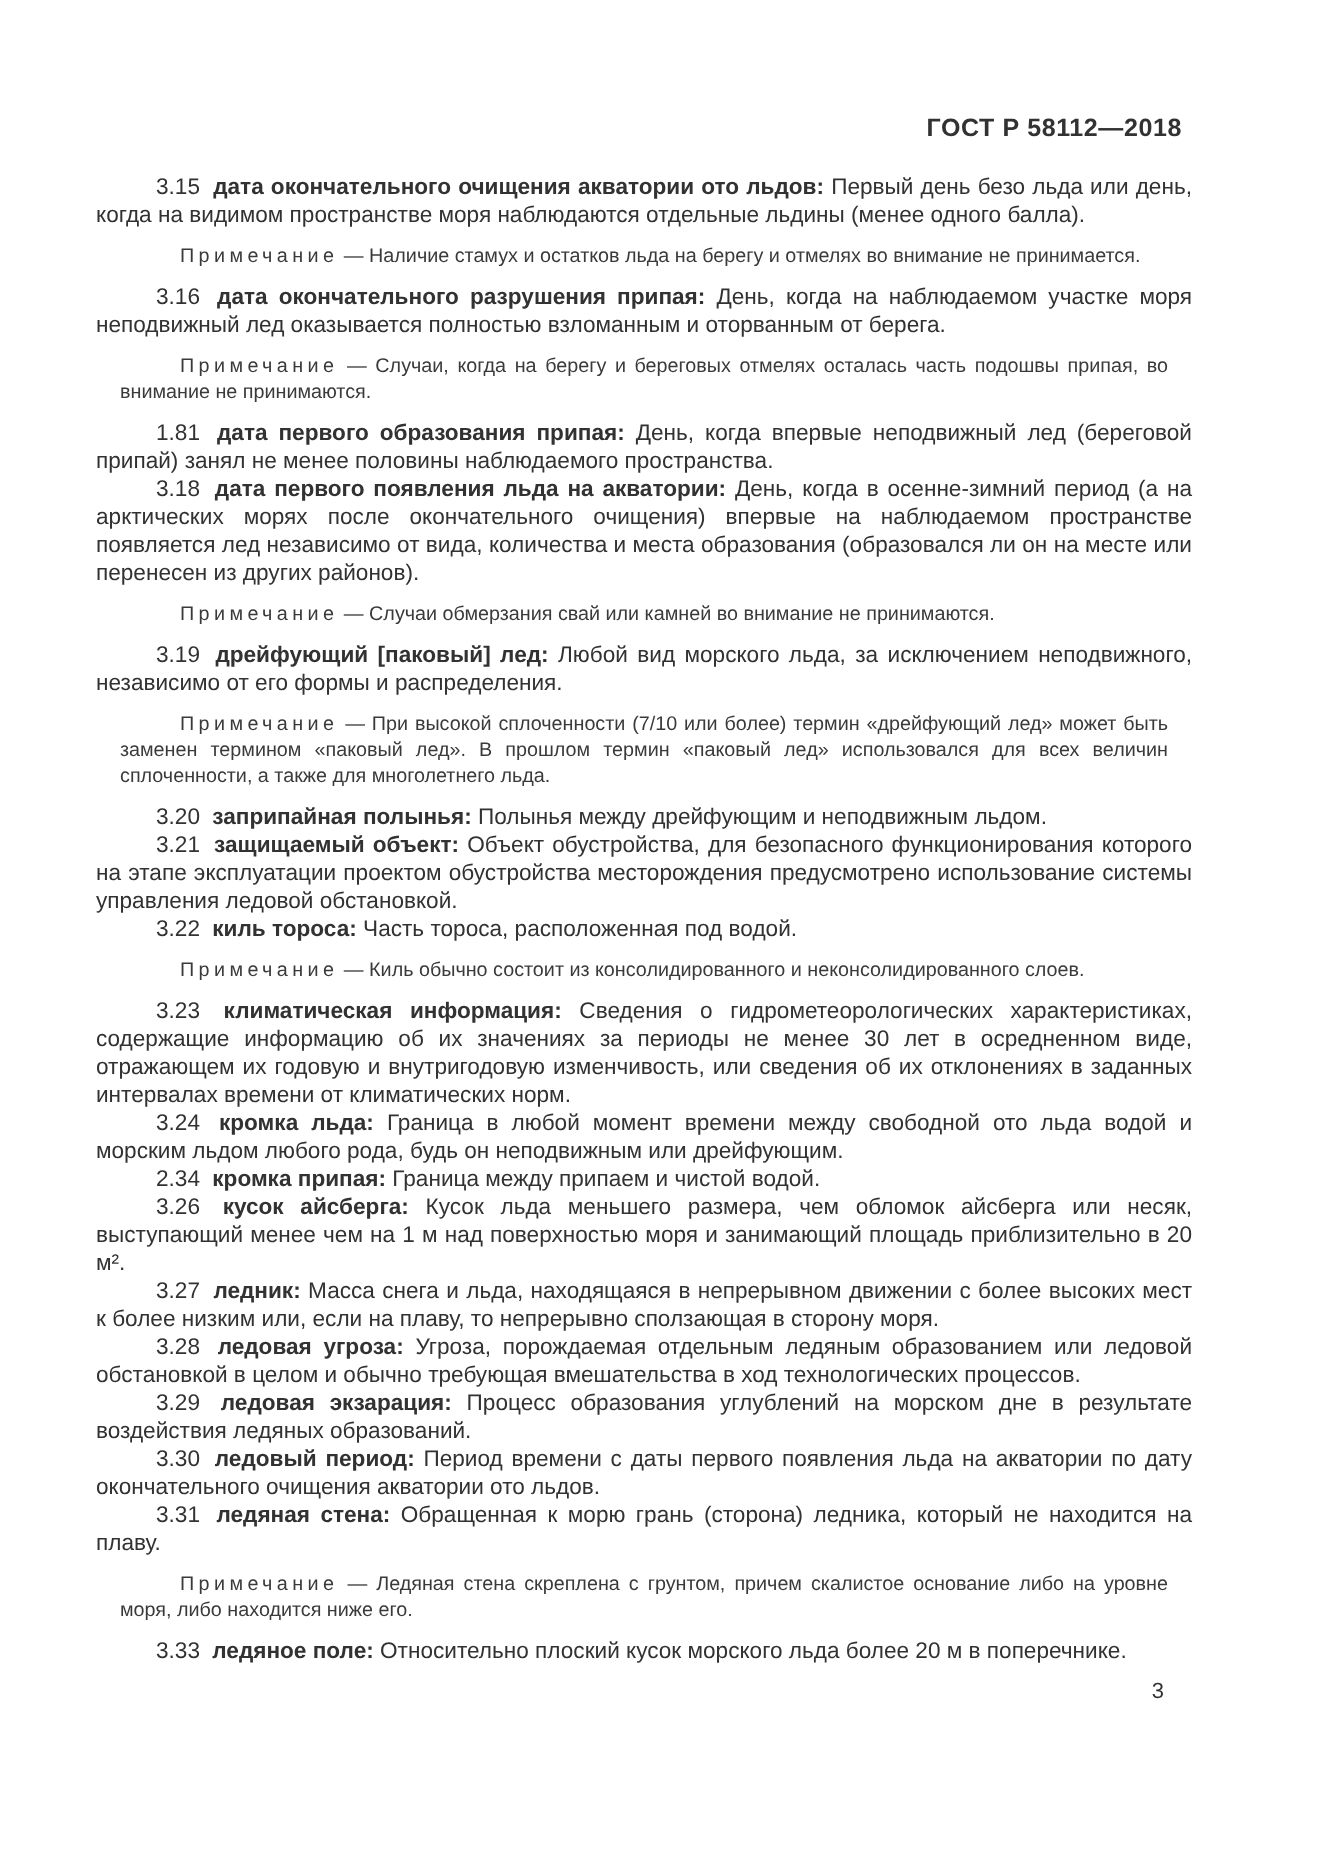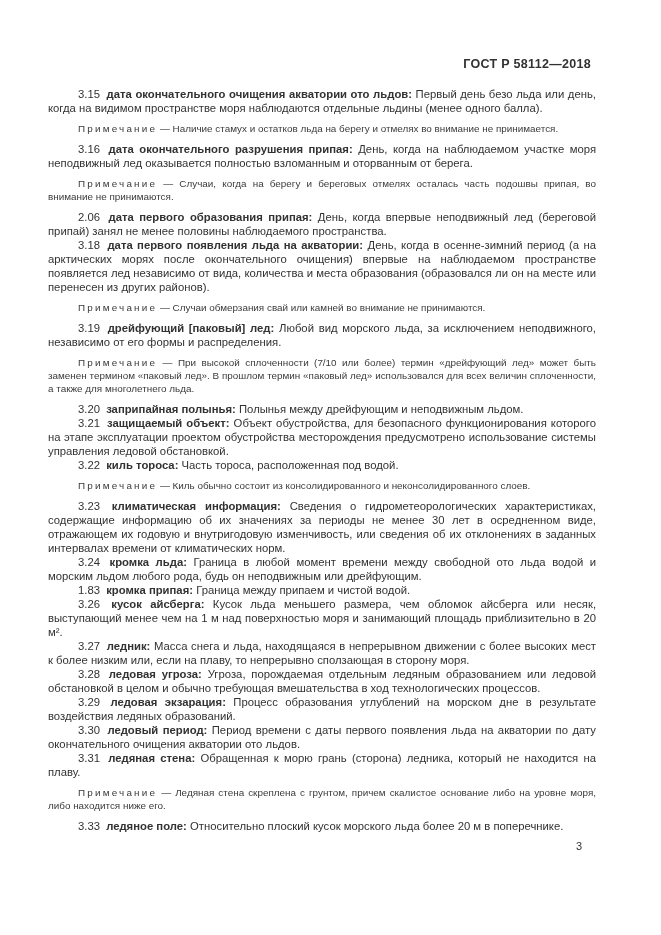--- a/index.html
+++ b/index.html
@@ -19,51 +19,51 @@
   }
   .doc-body {
     position:absolute; top:87px; left:48px; width:548px;
     font-size:11.3px; line-height:14px; text-align:justify;
   }
   p.para { margin:0; text-indent:30px; }
   p.term .term-label { font-weight:bold; }
   .num { margin-right:3px; }
   p.note {
     font-size:9.9px; line-height:13px;
-    margin:7px 0; color:#3a3a3a;
+    margin:7px 12px; color:#3a3a3a;
   }
   .note-label { letter-spacing:2.2px; }
   .page-footer {
     position:absolute; top:840px; left:43px; width:548px;
     text-align:right; font-size:11px;
     padding-right:9px; box-sizing:border-box;
   }
 </style>
 </head>
 <body>
 
 <div class="page">
   <div class="running-header">ГОСТ Р 58112—2018</div>
   <div class="doc-body" id="doc-body">
       <p class="para term"><span class="num">3.15</span> <span class="term-label">дата окончательного очищения акватории ото льдов:</span> <span class="term-text">Первый день безо льда или день, когда на видимом пространстве моря наблюдаются отдельные льдины (менее одного балла).</span></p>
       <p class="para note"><span class="note-label">Примечание</span> <span class="note-dash">—</span> <span class="note-text">Наличие стамух и остатков льда на берегу и отмелях во внимание не принимается.</span></p>
       <p class="para term"><span class="num">3.16</span> <span class="term-label">дата окончательного разрушения припая:</span> <span class="term-text">День, когда на наблюдаемом участке моря неподвижный лед оказывается полностью взломанным и оторванным от берега.</span></p>
       <p class="para note"><span class="note-label">Примечание</span> <span class="note-dash">—</span> <span class="note-text">Случаи, когда на берегу и береговых отмелях осталась часть подошвы припая, во внимание не принимаются.</span></p>
-      <p class="para term"><span class="num">2.06</span> <span class="term-label">дата первого образования припая:</span> <span class="term-text">День, когда впервые неподвижный лед (береговой припай) занял не менее половины наблюдаемого пространства.</span></p>
+      <p class="para term"><span class="num">1.81</span> <span class="term-label">дата первого образования припая:</span> <span class="term-text">День, когда впервые неподвижный лед (береговой припай) занял не менее половины наблюдаемого пространства.</span></p>
       <p class="para term"><span class="num">3.18</span> <span class="term-label">дата первого появления льда на акватории:</span> <span class="term-text">День, когда в осенне-зимний период (а на арктических морях после окончательного очищения) впервые на наблюдаемом пространстве появляется лед независимо от вида, количества и места образования (образовался ли он на месте или перенесен из других районов).</span></p>
       <p class="para note"><span class="note-label">Примечание</span> <span class="note-dash">—</span> <span class="note-text">Случаи обмерзания свай или камней во внимание не принимаются.</span></p>
       <p class="para term"><span class="num">3.19</span> <span class="term-label">дрейфующий [паковый] лед:</span> <span class="term-text">Любой вид морского льда, за исключением неподвижного, независимо от его формы и распределения.</span></p>
       <p class="para note"><span class="note-label">Примечание</span> <span class="note-dash">—</span> <span class="note-text">При высокой сплоченности (7/10 или более) термин «дрейфующий лед» может быть заменен термином «паковый лед». В прошлом термин «паковый лед» использовался для всех величин сплоченности, а также для многолетнего льда.</span></p>
       <p class="para term"><span class="num">3.20</span> <span class="term-label">заприпайная полынья:</span> <span class="term-text">Полынья между дрейфующим и неподвижным льдом.</span></p>
       <p class="para term"><span class="num">3.21</span> <span class="term-label">защищаемый объект:</span> <span class="term-text">Объект обустройства, для безопасного функционирования которого на этапе эксплуатации проектом обустройства месторождения предусмотрено использование системы управления ледовой обстановкой.</span></p>
       <p class="para term"><span class="num">3.22</span> <span class="term-label">киль тороса:</span> <span class="term-text">Часть тороса, расположенная под водой.</span></p>
       <p class="para note"><span class="note-label">Примечание</span> <span class="note-dash">—</span> <span class="note-text">Киль обычно состоит из консолидированного и неконсолидированного слоев.</span></p>
       <p class="para term"><span class="num">3.23</span> <span class="term-label">климатическая информация:</span> <span class="term-text">Сведения о гидрометеорологических характеристиках, содержащие информацию об их значениях за периоды не менее 30 лет в осредненном виде, отражающем их годовую и внутригодовую изменчивость, или сведения об их отклонениях в заданных интервалах времени от климатических норм.</span></p>
       <p class="para term"><span class="num">3.24</span> <span class="term-label">кромка льда:</span> <span class="term-text">Граница в любой момент времени между свободной ото льда водой и морским льдом любого рода, будь он неподвижным или дрейфующим.</span></p>
-      <p class="para term"><span class="num">1.83</span> <span class="term-label">кромка припая:</span> <span class="term-text">Граница между припаем и чистой водой.</span></p>
+      <p class="para term"><span class="num">2.34</span> <span class="term-label">кромка припая:</span> <span class="term-text">Граница между припаем и чистой водой.</span></p>
       <p class="para term"><span class="num">3.26</span> <span class="term-label">кусок айсберга:</span> <span class="term-text">Кусок льда меньшего размера, чем обломок айсберга или несяк, выступающий менее чем на 1 м над поверхностью моря и занимающий площадь приблизительно в 20 м².</span></p>
       <p class="para term"><span class="num">3.27</span> <span class="term-label">ледник:</span> <span class="term-text">Масса снега и льда, находящаяся в непрерывном движении с более высоких мест к более низким или, если на плаву, то непрерывно сползающая в сторону моря.</span></p>
       <p class="para term"><span class="num">3.28</span> <span class="term-label">ледовая угроза:</span> <span class="term-text">Угроза, порождаемая отдельным ледяным образованием или ледовой обстановкой в целом и обычно требующая вмешательства в ход технологических процессов.</span></p>
       <p class="para term"><span class="num">3.29</span> <span class="term-label">ледовая экзарация:</span> <span class="term-text">Процесс образования углублений на морском дне в результате воздействия ледяных образований.</span></p>
       <p class="para term"><span class="num">3.30</span> <span class="term-label">ледовый период:</span> <span class="term-text">Период времени с даты первого появления льда на акватории по дату окончательного очищения акватории ото льдов.</span></p>
       <p class="para term"><span class="num">3.31</span> <span class="term-label">ледяная стена:</span> <span class="term-text">Обращенная к морю грань (сторона) ледника, который не находится на плаву.</span></p>
       <p class="para note"><span class="note-label">Примечание</span> <span class="note-dash">—</span> <span class="note-text">Ледяная стена скреплена с грунтом, причем скалистое основание либо на уровне моря, либо находится ниже его.</span></p>
       <p class="para term"><span class="num">3.33</span> <span class="term-label">ледяное поле:</span> <span class="term-text">Относительно плоский кусок морского льда более 20 м в поперечнике.</span></p>
     </div>
   <div class="page-footer">3</div>

